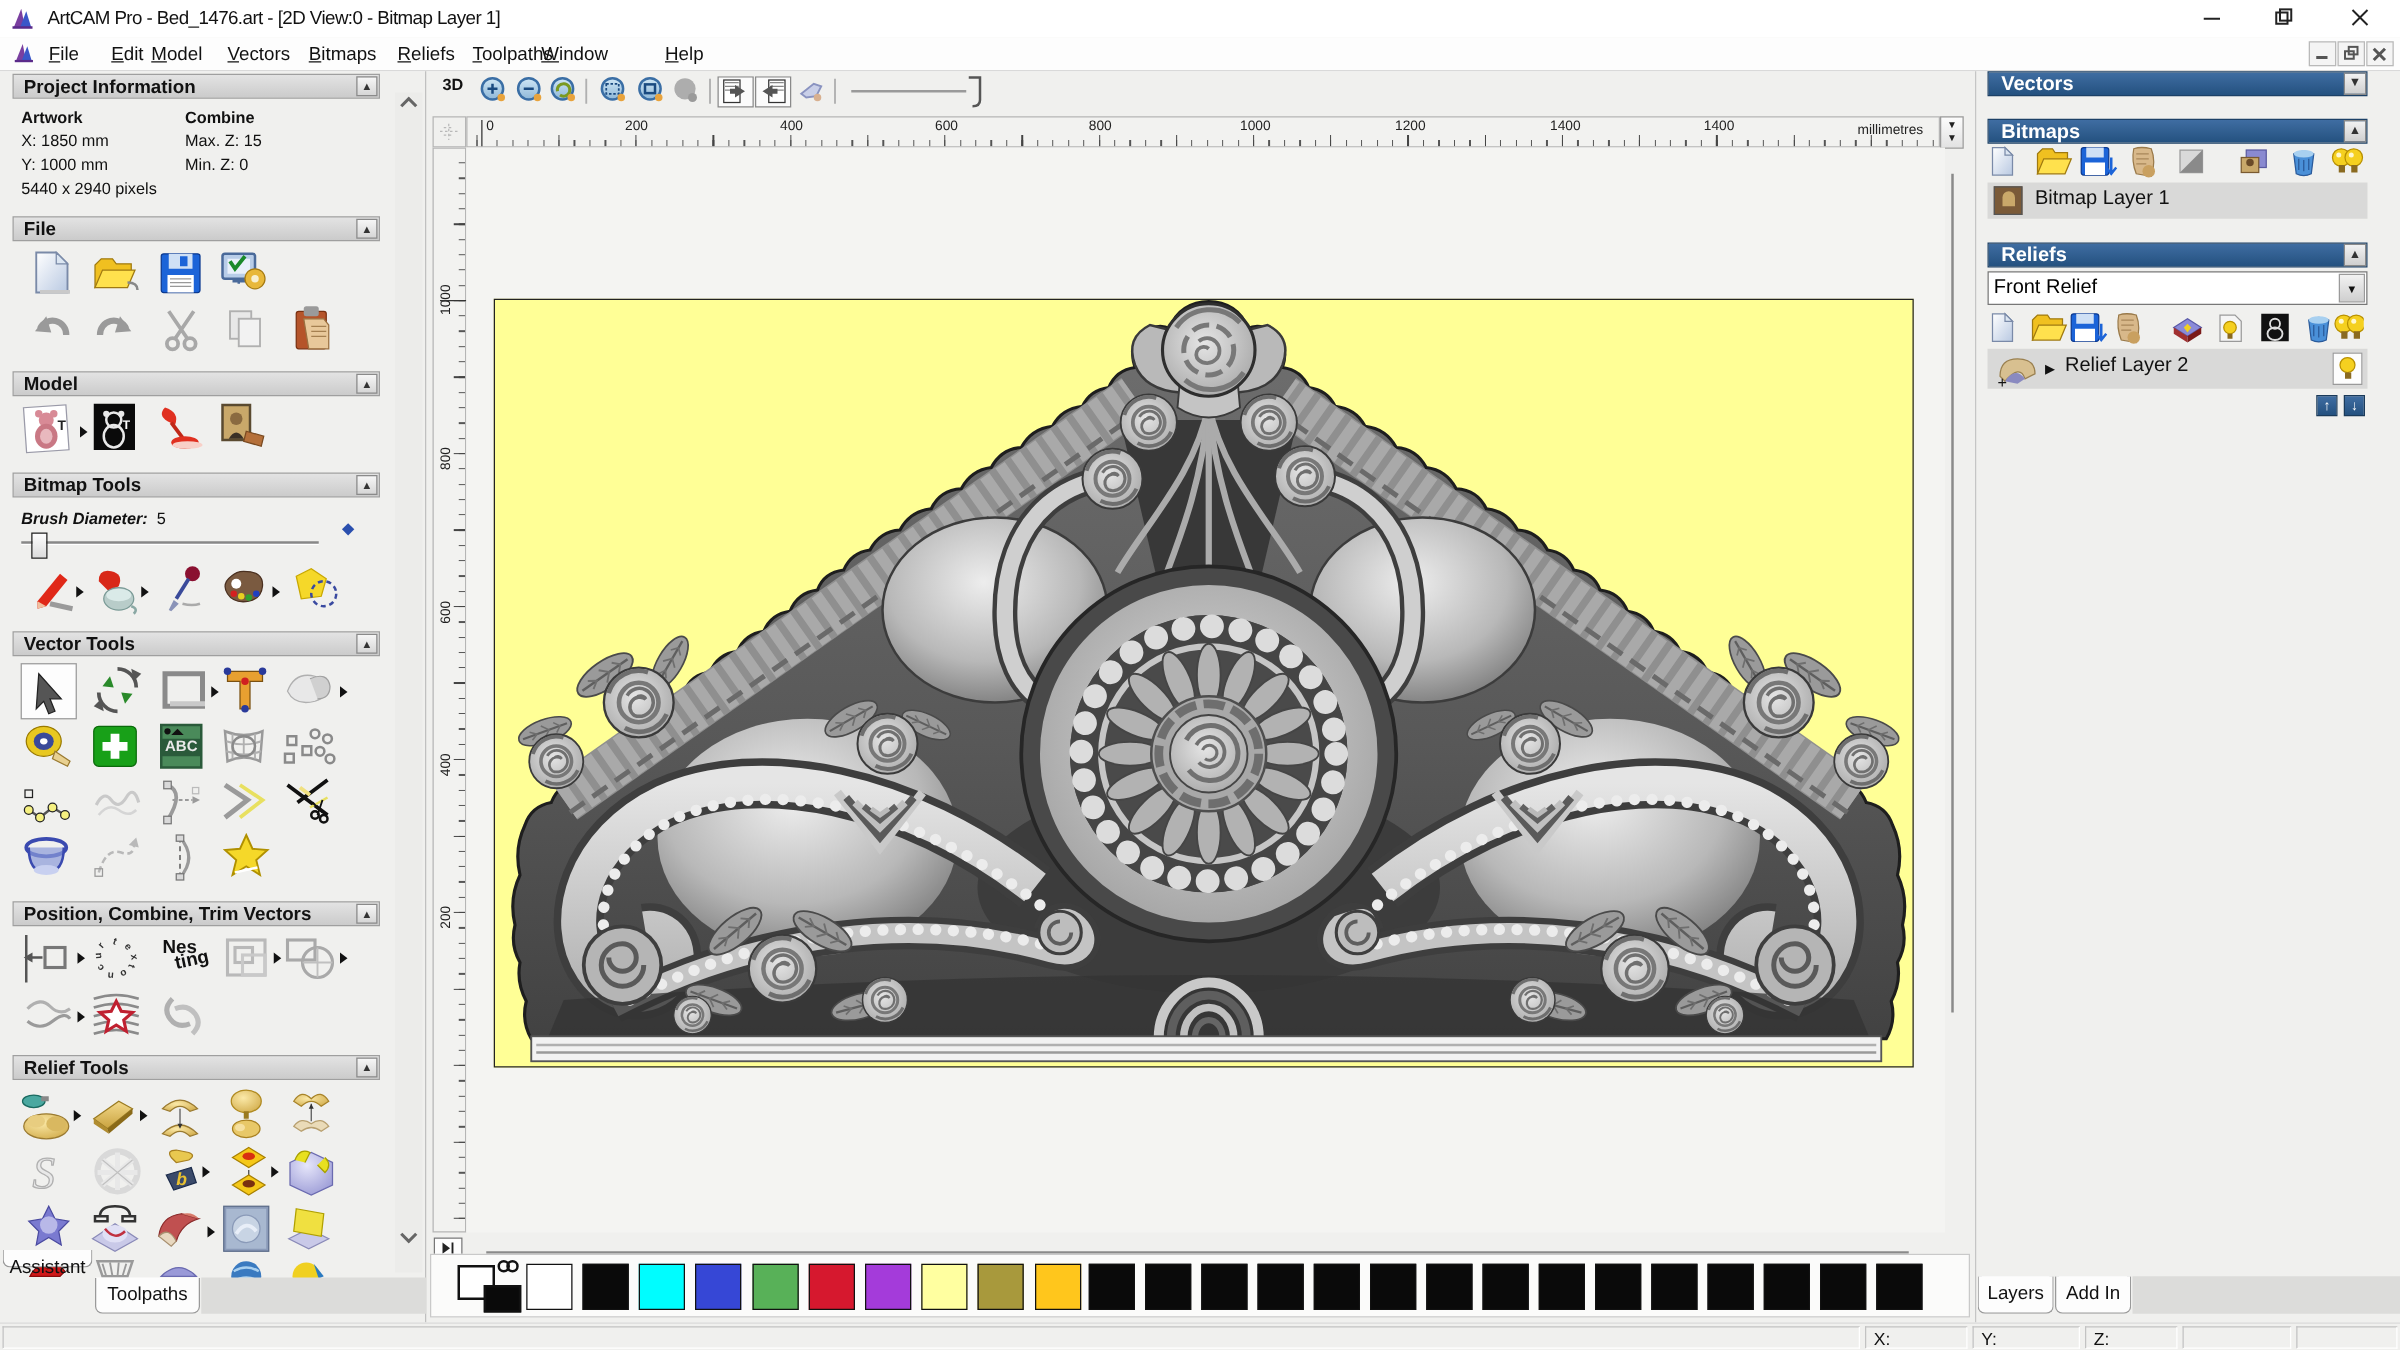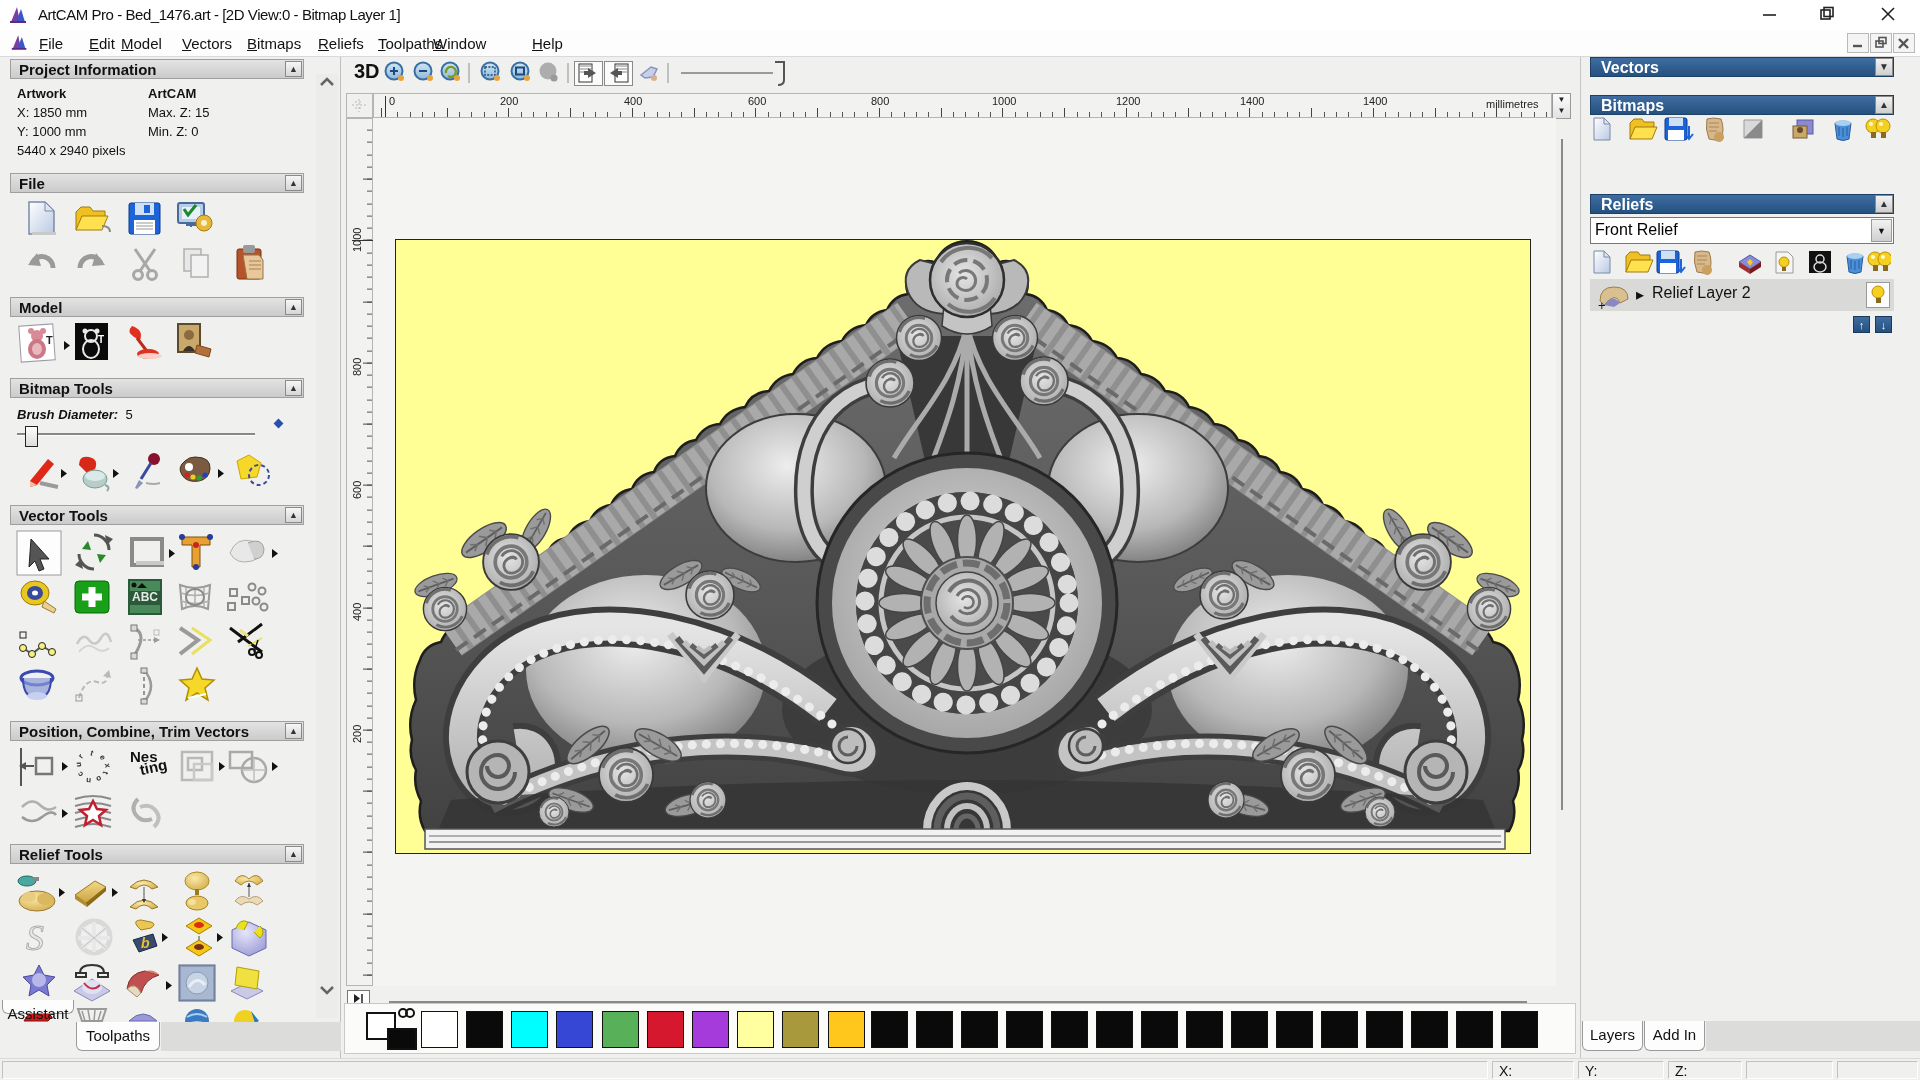--- a/index.html
+++ b/index.html
@@ -89,21 +89,21 @@
     <line x1="6" y1="13" x2="15" y2="13" stroke="#555" stroke-width="2.4"></line>
     <rect x="29" y="8" width="7" height="6" fill="none" stroke="#555" stroke-width="1.6"></rect>
     <rect x="32" y="4.5" width="7" height="6" fill="none" stroke="#555" stroke-width="1.6"></rect>
     <path d="M52 6 L61 15 M61 6 L52 15" stroke="#555" stroke-width="2.4"></path>
   </svg>
 </div>
 
 <div id="leftpanel">
   <div class="lhead" style="top:2px">Project Information<span class="cbtn">▲</span></div>
   <div class="ptext b" style="left:17px;top:29px">Artwork</div>
-  <div class="ptext b" style="left:148px;top:29px">ArtCAM</div>
+  <div class="ptext b" style="left:148px;top:29px">Combine</div>
   <div class="ptext" style="left:17px;top:48px">X: 1850 mm</div>
   <div class="ptext" style="left:148px;top:48px">Max. Z: 15</div>
   <div class="ptext" style="left:17px;top:67px">Y: 1000 mm</div>
   <div class="ptext" style="left:148px;top:67px">Min. Z: 0</div>
   <div class="ptext" style="left:17px;top:86px">5440 x 2940 pixels</div>
 
   <div class="lhead" style="top:116px">File<span class="cbtn">▲</span></div>
   <svg class="icon" style="left:0;top:0" width="312" height="1000" viewBox="0 0 312 1000">
     <defs>
       <linearGradient id="pg" x1="0" y1="0" x2="1" y2="1">
@@ -541,21 +541,21 @@
       <path d="M2 2 L8 8 L14 2" fill="none" stroke="#666" stroke-width="2.5"></path>
     </svg>
 
   <div class="tab" style="left:2px;top:943px;width:72px;height:14px;line-height:27px;z-index:3">Assistant</div>
   <div class="tab" style="left:76px;top:965px;width:84px;height:29px;line-height:27px;z-index:2">Toolpaths</div>
   <div class="abs" style="left:161px;top:965px;width:180px;height:29px;background:#dcdcda"></div>
 </div>
 
 <div id="canvascol">
   <div id="toolbar">
-    <div class="ptext b" style="left:12px;top:3px;font-size:20px">3D</div>
+    <div class="ptext b" style="left:12px;top:3px;font-size:13px">3D</div>
     <svg class="icon" style="left:40px;top:4px" width="410" height="26" viewBox="0 0 410 26">
       <defs>
         <linearGradient id="mg" x1="0" y1="0" x2="0" y2="1">
             <stop offset="0" stop-color="#cfe6f5"></stop>
             <stop offset="1" stop-color="#8fb8d8"></stop>
           </linearGradient>
       </defs>
 
       <g>
           <circle cx="12" cy="10" r="8.5" fill="url(#mg)" stroke="#3a6ea5" stroke-width="2"></circle>
@@ -932,20 +932,26 @@
       </g>
     <g transform="translate(274,0)">
         <circle cx="8" cy="10" r="7" fill="#f5d020" stroke="#b89000"></circle>
         <circle cx="18" cy="10" r="7" fill="#f5d020" stroke="#b89000"></circle>
         <rect x="6" y="16" width="5" height="6" fill="#8a6a20"></rect>
         <rect x="16" y="16" width="5" height="6" fill="#8a6a20"></rect>
         <circle cx="6" cy="8" r="2" fill="#fff8d0"></circle>
         <circle cx="16" cy="8" r="2" fill="#fff8d0"></circle>
       </g>
   </svg>
+  <div class="layerrow" style="top:89px;height:29px">
+    <div class="abs" style="left:5px;top:3px;width:23px;height:23px;background:#7a5a38;border:1px solid #555">
+        <div class="abs" style="left:6px;top:3px;width:10px;height:12px;background:#c9a86a;border-radius:5px 5px 0 0"></div>
+      </div>
+    <span class="abs" style="left:38px;top:4px">Bitmap Layer 1</span>
+  </div>
   <div class="bhead" style="top:137px">Reliefs<span class="cbtn" style="font-size:10px">▲</span></div>
   <div class="abs" style="left:9px;top:160px;width:304px;height:27px;background:#fff;border:1px solid #777;font-size:16px;padding:3px 0 0 4px">Front Relief
     <div class="abs" style="right:1px;top:1px;width:21px;height:23px;background:linear-gradient(#f2f2f2,#cfcfcf);border:1px solid #9a9a9a;text-align:center;font-size:9px;color:#111;line-height:23px">▼</div>
   </div>
   <svg class="icon" style="left:10px;top:192px" width="300" height="27" viewBox="0 0 300 27">
     <defs>
         <linearGradient id="pg2" x1="0" y1="0" x2="1" y2="1">
           <stop offset="0" stop-color="#ffffff"></stop>
           <stop offset="1" stop-color="#b9c9e2"></stop>
         </linearGradient>

